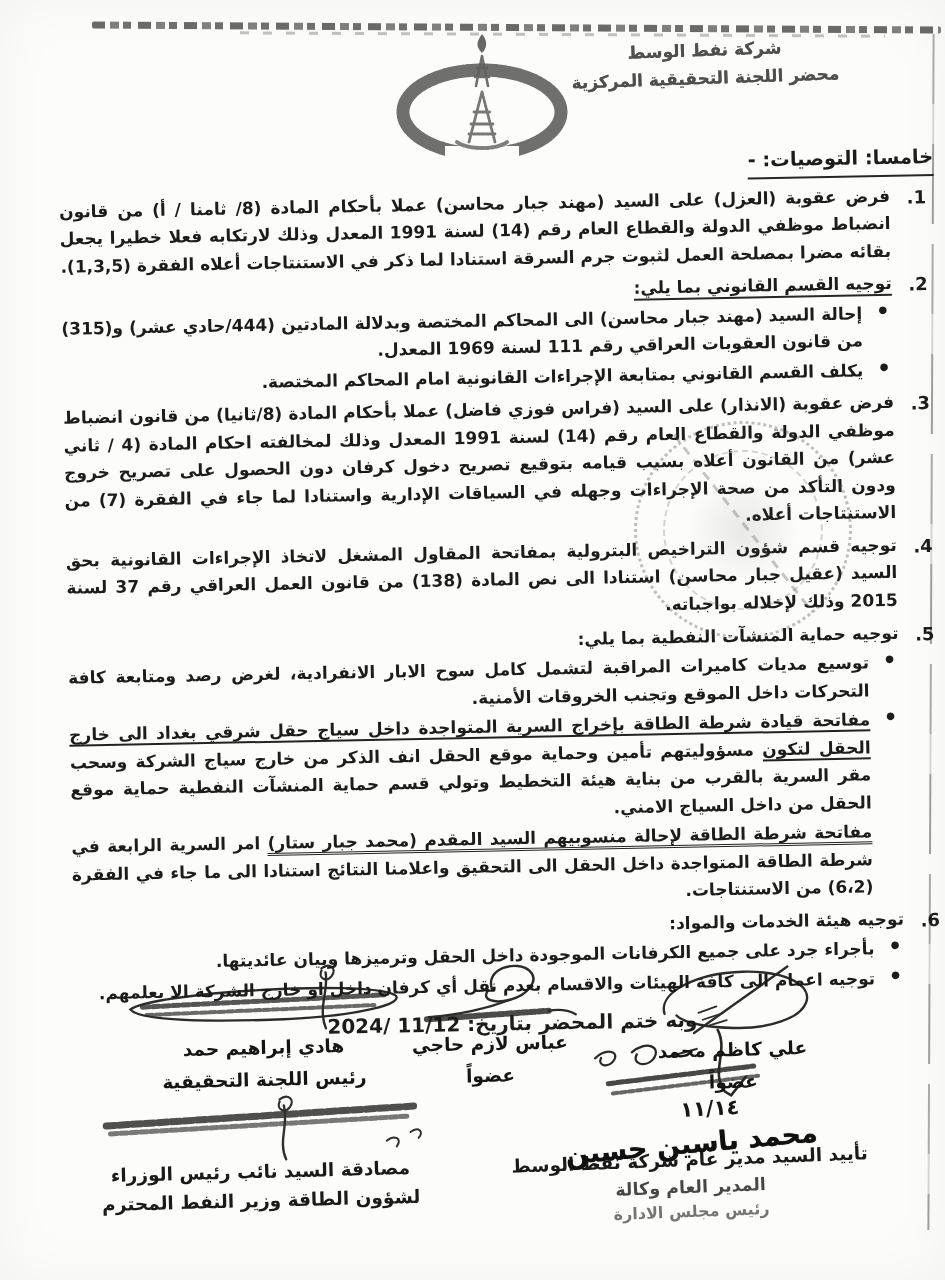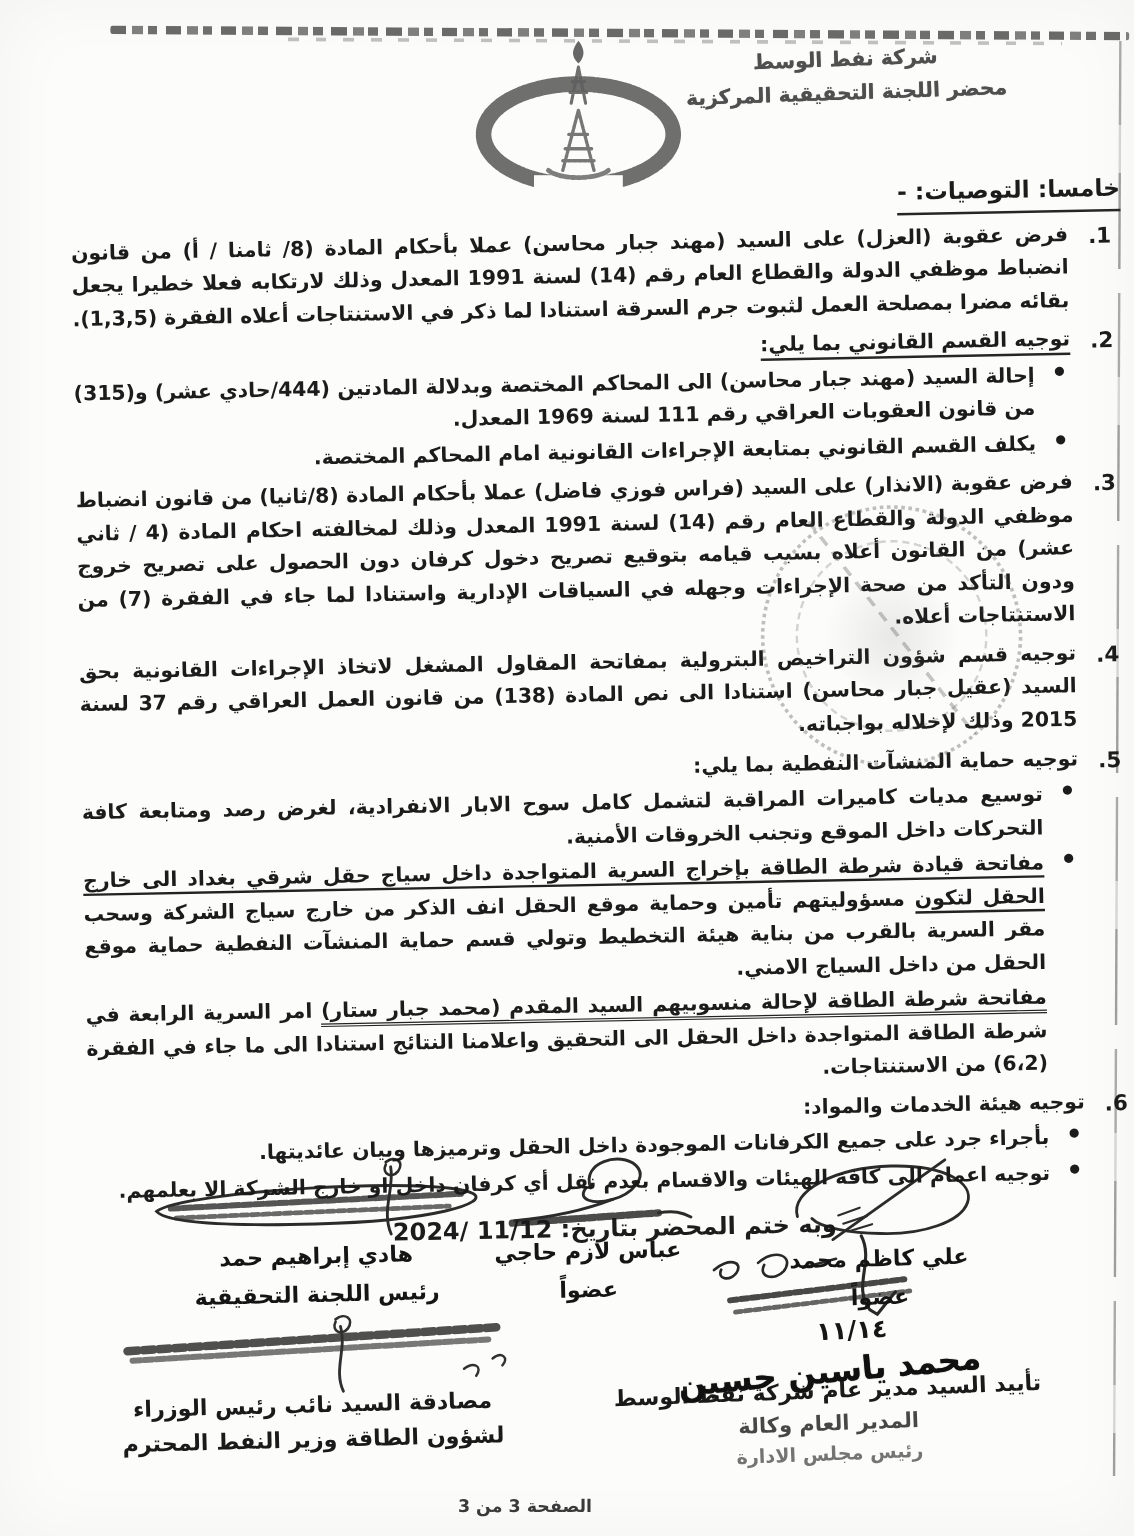--- a/index.html
+++ b/index.html
@@ -289,15 +289,14 @@
         <path d="M16,38 L314,28" stroke-width="5" stroke-dasharray="7 3" opacity=".65"></path>
         <path d="M186,8 C194,2 202,8 196,16 C191,22 182,18 186,10" stroke-width="2.2"></path>
         <path d="M190,14 C195,32 183,50 191,68" stroke-width="2.4"></path>
         <path d="M292,52 C300,46 308,50 302,58 M316,44 C324,38 330,44 324,50" stroke-width="2"></path>
       </g>
     </svg>
     <div>مصادقة السيد نائب رئيس الوزراء</div>
     <div>لشؤون الطاقة وزير النفط المحترم</div>
   </div>
 
-  <div class="footer">الصفحة 3 من 3</div>
 
 </div>
 
 </body></html>

